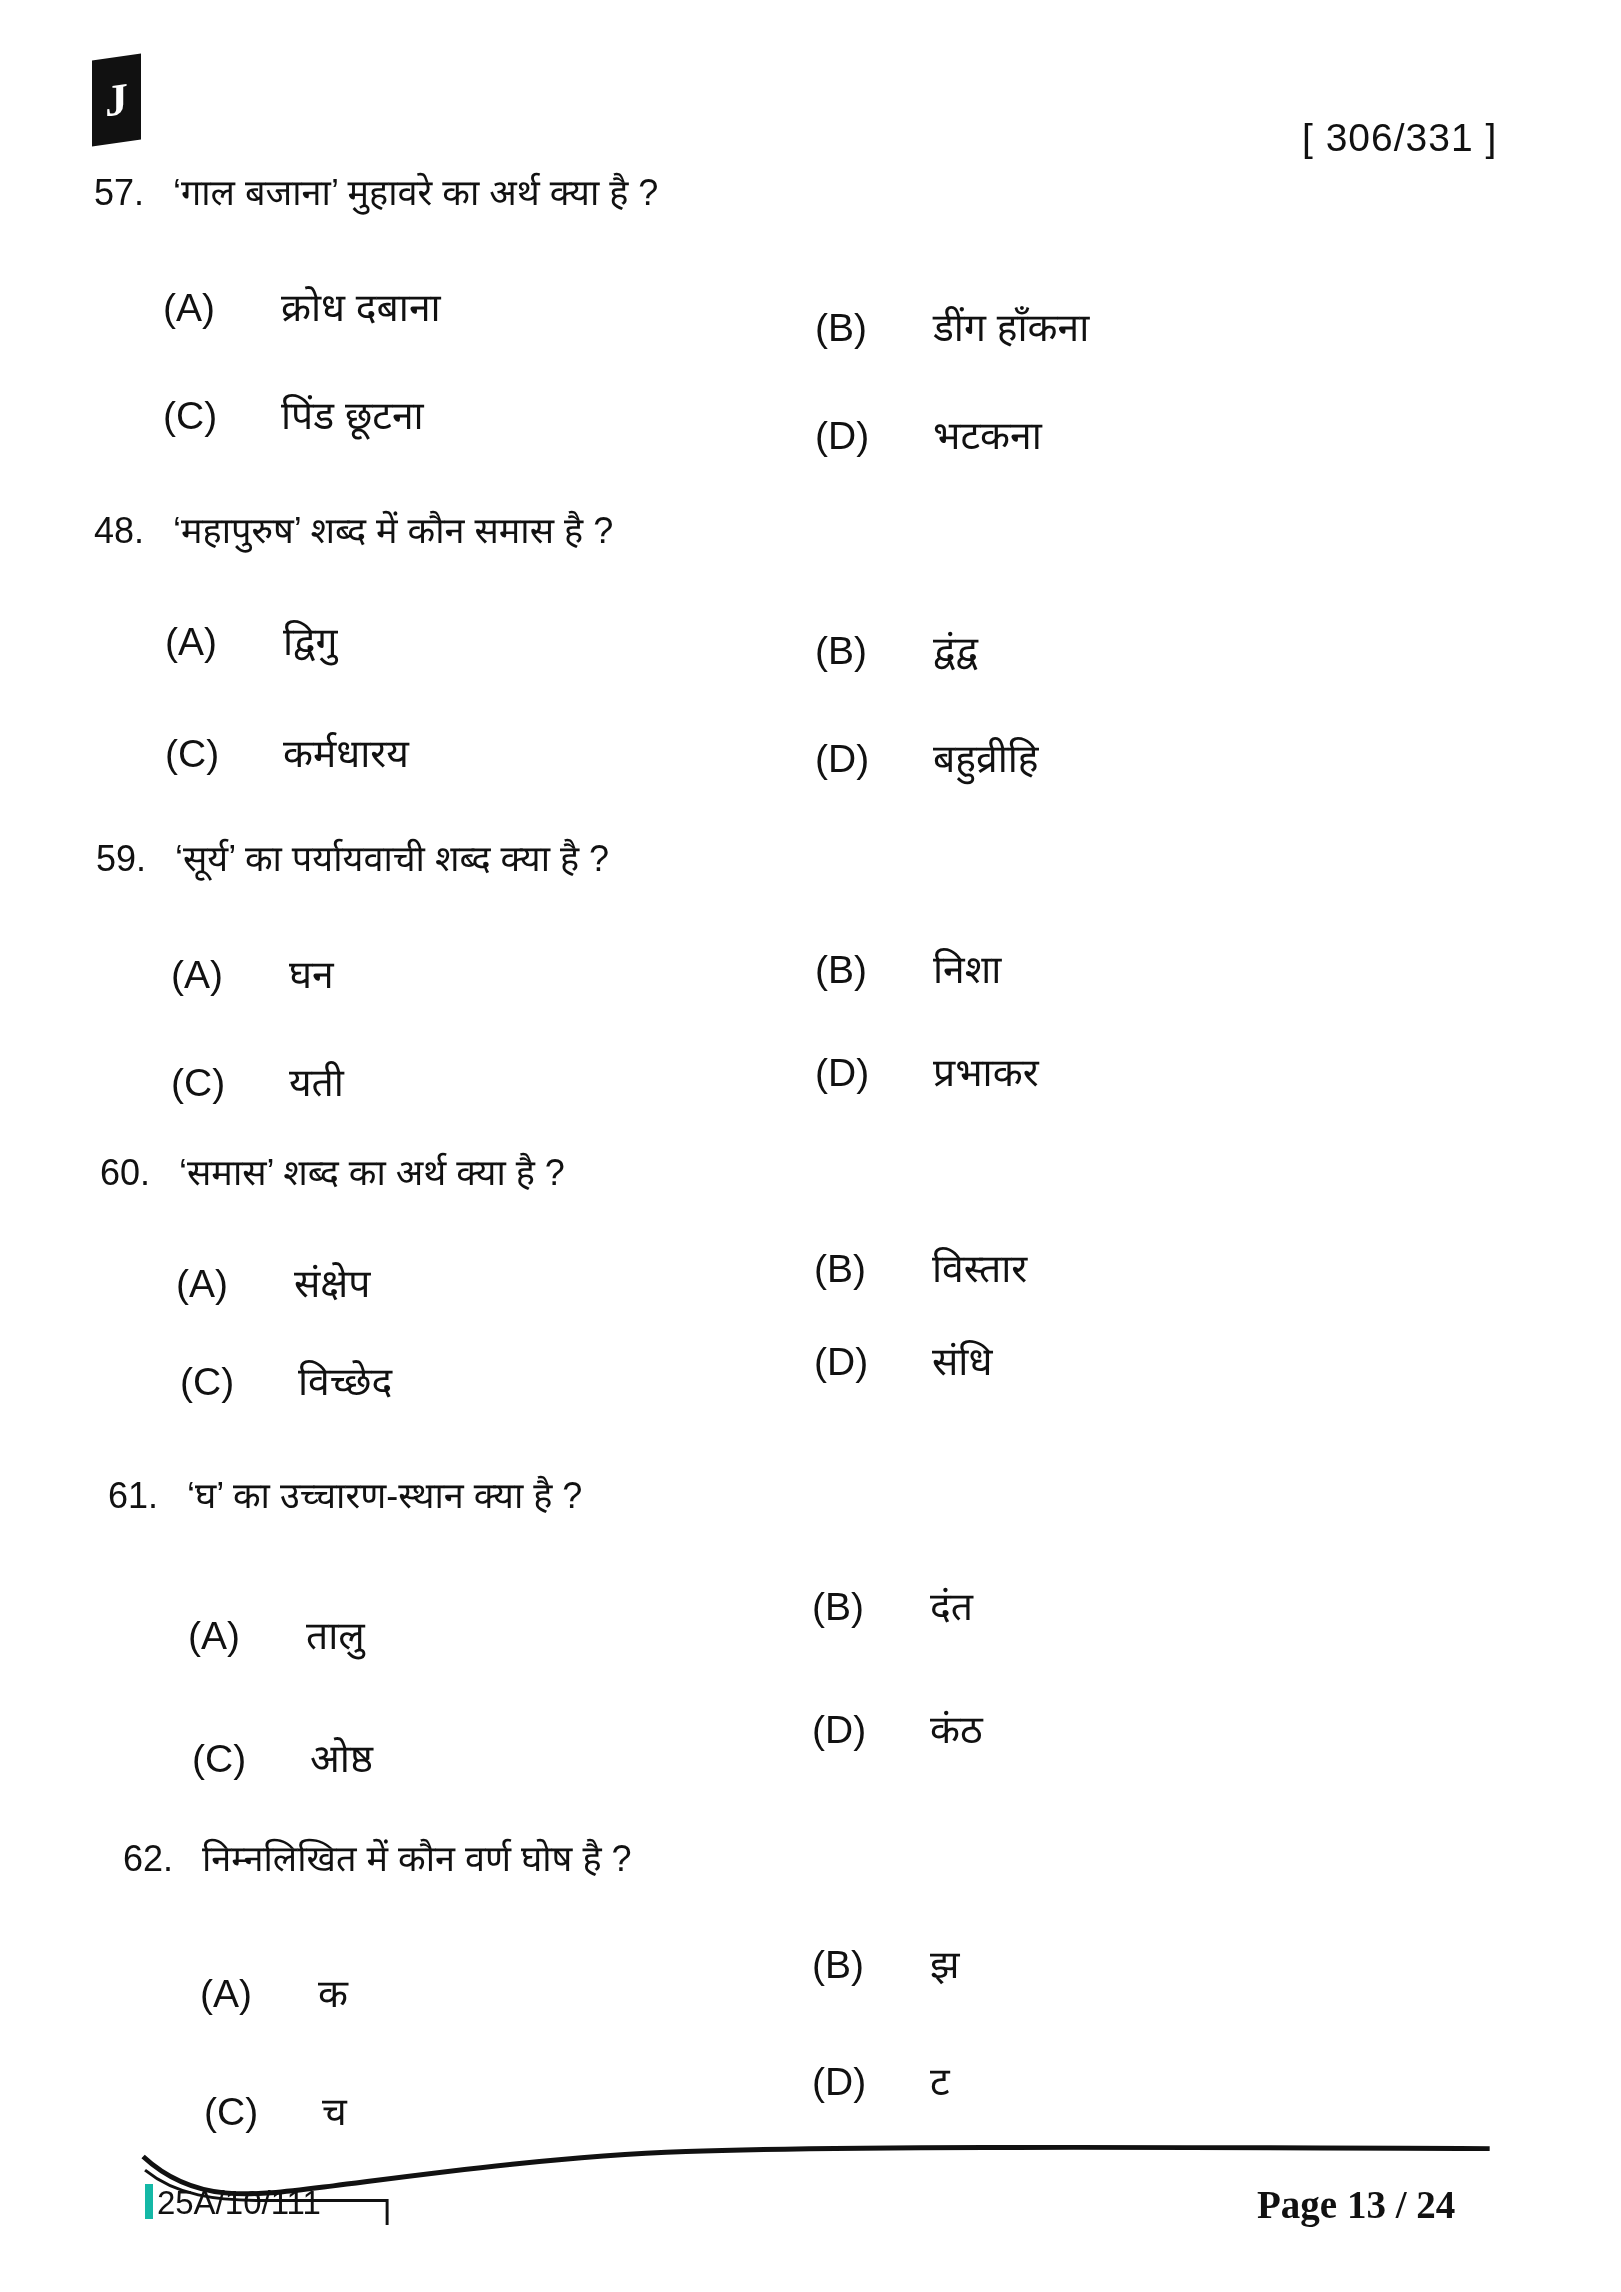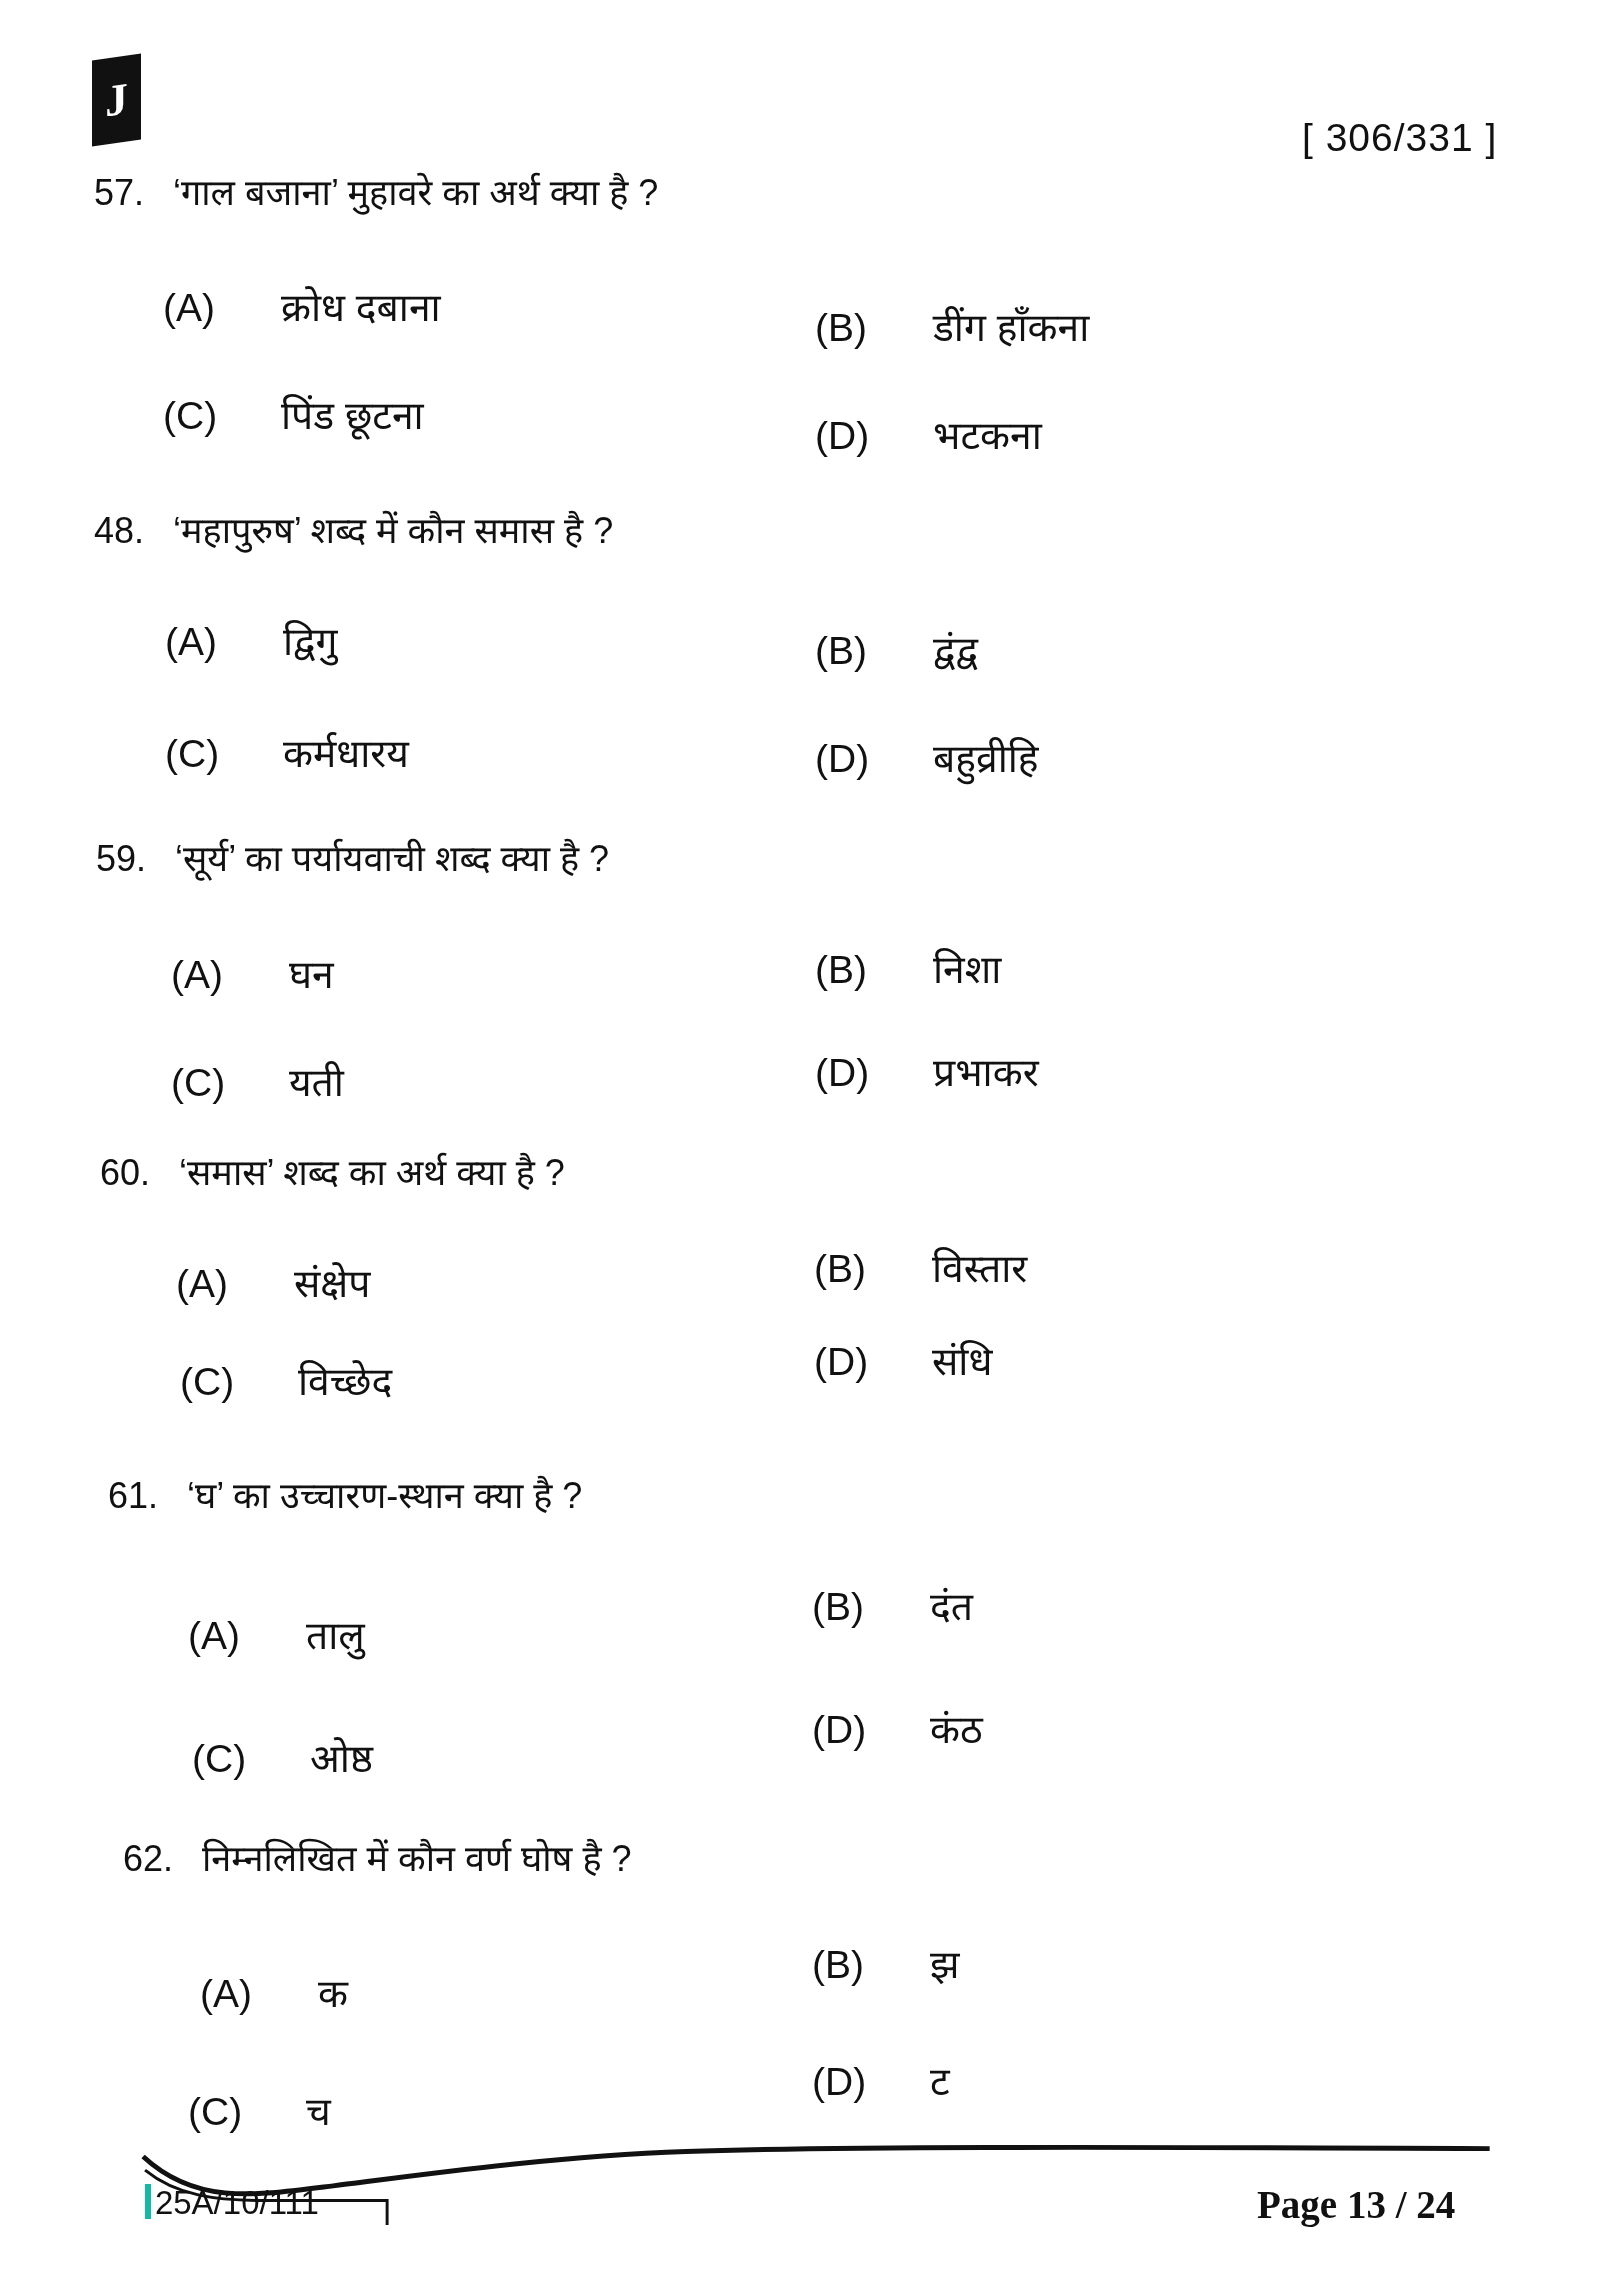--- a/index.html
+++ b/index.html
@@ -17,21 +17,21 @@
     position: absolute; left: 1302px; top: 116px; font-size: 39px;
     font-family: "Liberation Sans Narrow", "Liberation Sans", sans-serif; letter-spacing: 1px;
   }
   .q { position: absolute; font-size: 36px; white-space: nowrap; }
   .q .num { display: inline-block; width: 69px; }
   .opt { position: absolute; font-size: 39px; white-space: nowrap; }
   .opt .lbl { display: inline-block; width: 118px; }
   .footer-line { position: absolute; left: 0; top: 0; }
   .footer-code {
     position: absolute; left: 145px; top: 2184px; font-size: 33px;
-    border-left: 6px solid #14b8a6; padding-left: 3.9px; height: 35px; overflow: hidden;
+    border-left: 8px solid #14b8a6; padding-left: 3.9px; height: 35px; overflow: hidden;
   }
   .page-num {
     position: absolute; left: 1257px; top: 2174px; font-size: 39px; font-weight: bold;
     font-family: "Liberation Serif", serif;
     margin-top: 8px;
   }
 </style>
 </head>
 <body>
 
@@ -82,21 +82,21 @@
 <div class="opt" style="left:812px; top:1578px;"><span class="lbl">(B)</span><span>दंत</span></div>
 <div class="opt" style="left:192px; top:1730px;"><span class="lbl">(C)</span><span>ओष्ठ</span></div>
 <div class="opt" style="left:812px; top:1701px;"><span class="lbl">(D)</span><span>कंठ</span></div>
 
 <div class="q" style="left:123px; top:1833px;">
   <span class="num">62.</span>
   <span>निम्नलिखित में कौन वर्ण घोष है ?</span>
 </div>
 <div class="opt" style="left:200px; top:1965px;"><span class="lbl">(A)</span><span>क</span></div>
 <div class="opt" style="left:812px; top:1936px;"><span class="lbl">(B)</span><span>झ</span></div>
-<div class="opt" style="left:188px; top:2083px;"><span class="lbl">(C)</span><span>च</span></div>
+<div class="opt" style="left:204px; top:2083px;"><span class="lbl">(C)</span><span>च</span></div>
 <div class="opt" style="left:812px; top:2053px;"><span class="lbl">(D)</span><span>ट</span></div>
 
 <svg class="footer-line" width="1621" height="2293" viewBox="0 0 1654 2339">
   <path d="M146 2200 C 200 2250, 260 2240, 340 2230 S 560 2200, 700 2195 S 1100 2190, 1520 2192" stroke="#111" stroke-width="5" fill="none"></path>
   <path d="M148 2214 C 180 2240, 220 2245, 270 2245 L 395 2245 L 395 2270" stroke="#111" stroke-width="3" fill="none"></path>
 </svg>
 <div class="footer-code">25A/10/111</div>
 <div class="page-num">Page 13 / 24</div>
 
 

